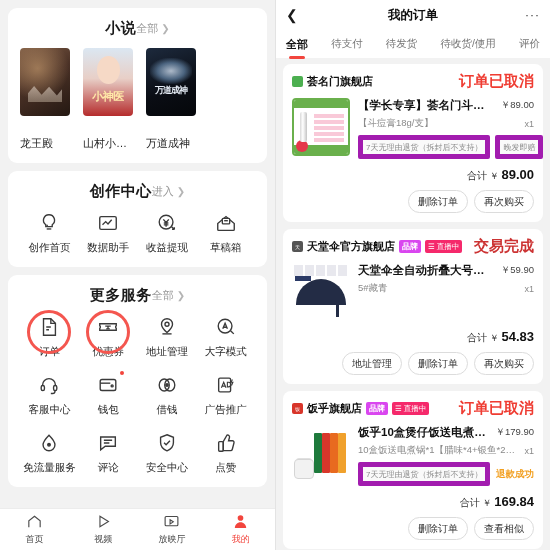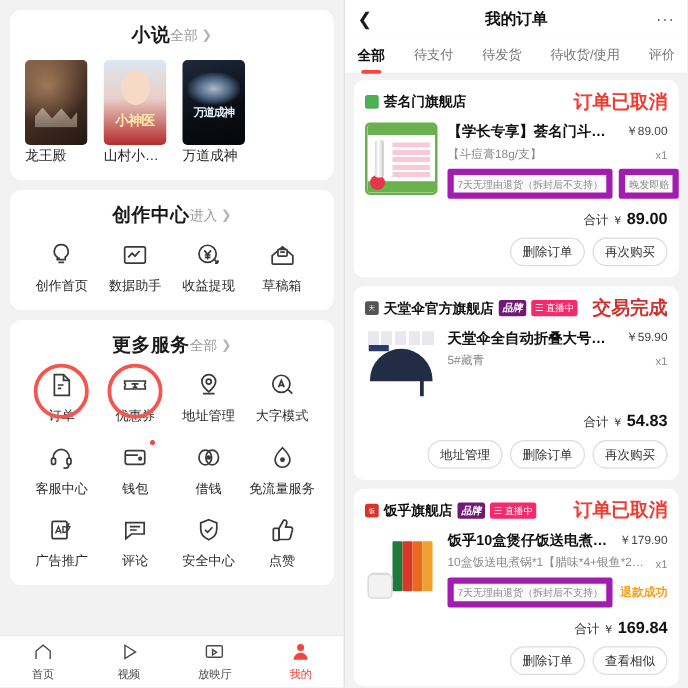--- a/index.html
+++ b/index.html
@@ -33,21 +33,21 @@
   .chev { font-size: 10px; color: #b4b4b4; }
 
   
   .novels { display: flex; gap: 13px; }
   .novel { width: 50px; }
   .novel-cover {
     width: 50px; height: 68px; border-radius: 4px;
     overflow: hidden; position: relative; background:#222;
   }
   .novel-name {
-    font-size: 11px; color: #1f1f1f; margin-top: 1px;
+    font-size: 11px; color: #1f1f1f; margin-top: 20px;
     white-space: nowrap; overflow: hidden;
   }
   .cv1 { background:
       radial-gradient(circle at 35% 30%, rgba(180,140,100,.75), rgba(0,0,0,0) 55%),
       linear-gradient(150deg,#7d5b44 0%, #4a3126 45%, #241812 100%); }
   .cv1::after{content:"";position:absolute;left:8px;bottom:14px;width:34px;height:16px;
       background:linear-gradient(#e8ddd2,#b9a895);opacity:.55;
       clip-path:polygon(0 45%,18% 0,40% 55%,62% 5%,85% 60%,100% 20%,100% 100%,0 100%);}
   .cv2 { background: linear-gradient(180deg,#dbe7f2 0%, #e8cfc7 45%, #b52c2c 100%); }
   .cv2::before{content:"";position:absolute;left:14px;top:8px;width:23px;height:28px;border-radius:50%;
@@ -110,21 +110,21 @@
   .olist { padding:6px 7px 0 7px; }
   .ocard { background:#fff; border-radius:8px; padding:8px 9px 9px 9px; margin-bottom:7px; }
   .oshop { display:flex; align-items:center; gap:4px; }
   .shop-av { width:11px;height:11px;border-radius:2px;flex:none;}
   .shop-av.green{background:#4caf50;}
   .shop-av.dark{background:#555; display:flex;align-items:center;justify-content:center;
      font-size:5px;color:#fff;border-radius:2px;}
   .shop-av.red{background:#d8352a; display:flex;align-items:center;justify-content:center;
      font-size:5px;color:#fff;border-radius:2px;}
   .shop-name { font-size:11px; font-weight:bold; color:#111; white-space:nowrap; }
-  .bdg-brand { background:#701a75;color:#fff;font-size:8px;padding:1px 3px;border-radius:2px;font-weight:bold;font-style:italic;}
+  .bdg-brand { background:#d946ef;color:#fff;font-size:8px;padding:1px 3px;border-radius:2px;font-weight:bold;}
   .bdg-live { background:#f5296b;color:#fff;font-size:7.5px;padding:1.5px 3px;border-radius:2px;
       display:flex;align-items:center;gap:2px;}
   .ostatus { margin-left:auto; font-size:15px; font-weight:bold; }
   .st-red { color:#ef3c32; }
   .st-dark { color:#c33; }
 
   .obody { display:flex; gap:8px; margin-top:7px; }
   .othumb { width:58px;height:58px;border-radius:4px;flex:none;overflow:hidden;position:relative;background:#f6f6f6;}
   .oinfo { flex:1; min-width:0; }
   .orow1 { display:flex; align-items:center; gap:6px; }
@@ -341,36 +341,36 @@
               <ellipse cx="15" cy="12" rx="5.5" ry="6.5"></ellipse>
               <circle cx="12" cy="12" r="1.3" fill="currentColor"></circle>
             </svg>
           </div>
           <div class="glabel">借钱</div>
         </div>
 
         <div class="gitem">
           <div class="gicon">
             <svg viewBox="0 0 24 24" fill="none" stroke="currentColor" stroke-width="1.5">
-              <path d="M12 3.5S5.5 10 5.5 14a6.5 6.5 0 0 0 13 0c0-4-6.5-10.5-6.5-10.5z"></path>
-              <circle cx="12" cy="14" r="1.4" fill="currentColor"></circle>
-            </svg>
-          </div>
-          <div class="glabel">免流量服务</div>
-        </div>
-
-        <div class="gitem">
-          <div class="gicon">
-            <svg viewBox="0 0 24 24" fill="none" stroke="currentColor" stroke-width="1.5">
               <rect x="4" y="4.5" width="13" height="15" rx="1.5"></rect>
               <path d="M7 15l2.5-6L12 15M7.8 13.2h3.4M13.5 9h1.2a2 2 0 0 1 0 5h-1.2z" stroke-width="1.2"></path>
               <path d="M19 6l-1.5 3h2L18 12.5" stroke-width="1.2"></path>
             </svg>
           </div>
           <div class="glabel">广告推广</div>
+        </div>
+
+        <div class="gitem">
+          <div class="gicon">
+            <svg viewBox="0 0 24 24" fill="none" stroke="currentColor" stroke-width="1.5">
+              <path d="M12 3.5S5.5 10 5.5 14a6.5 6.5 0 0 0 13 0c0-4-6.5-10.5-6.5-10.5z"></path>
+              <circle cx="12" cy="14" r="1.4" fill="currentColor"></circle>
+            </svg>
+          </div>
+          <div class="glabel">免流量服务</div>
         </div>
 
         <div class="gitem">
           <div class="gicon">
             <svg viewBox="0 0 24 24" fill="none" stroke="currentColor" stroke-width="1.5">
               <path d="M4 5.5h16v10H9l-5 4z"></path>
               <path d="M7.5 9h9M7.5 12h6"></path>
             </svg>
           </div>
           <div class="glabel">评论</div>

